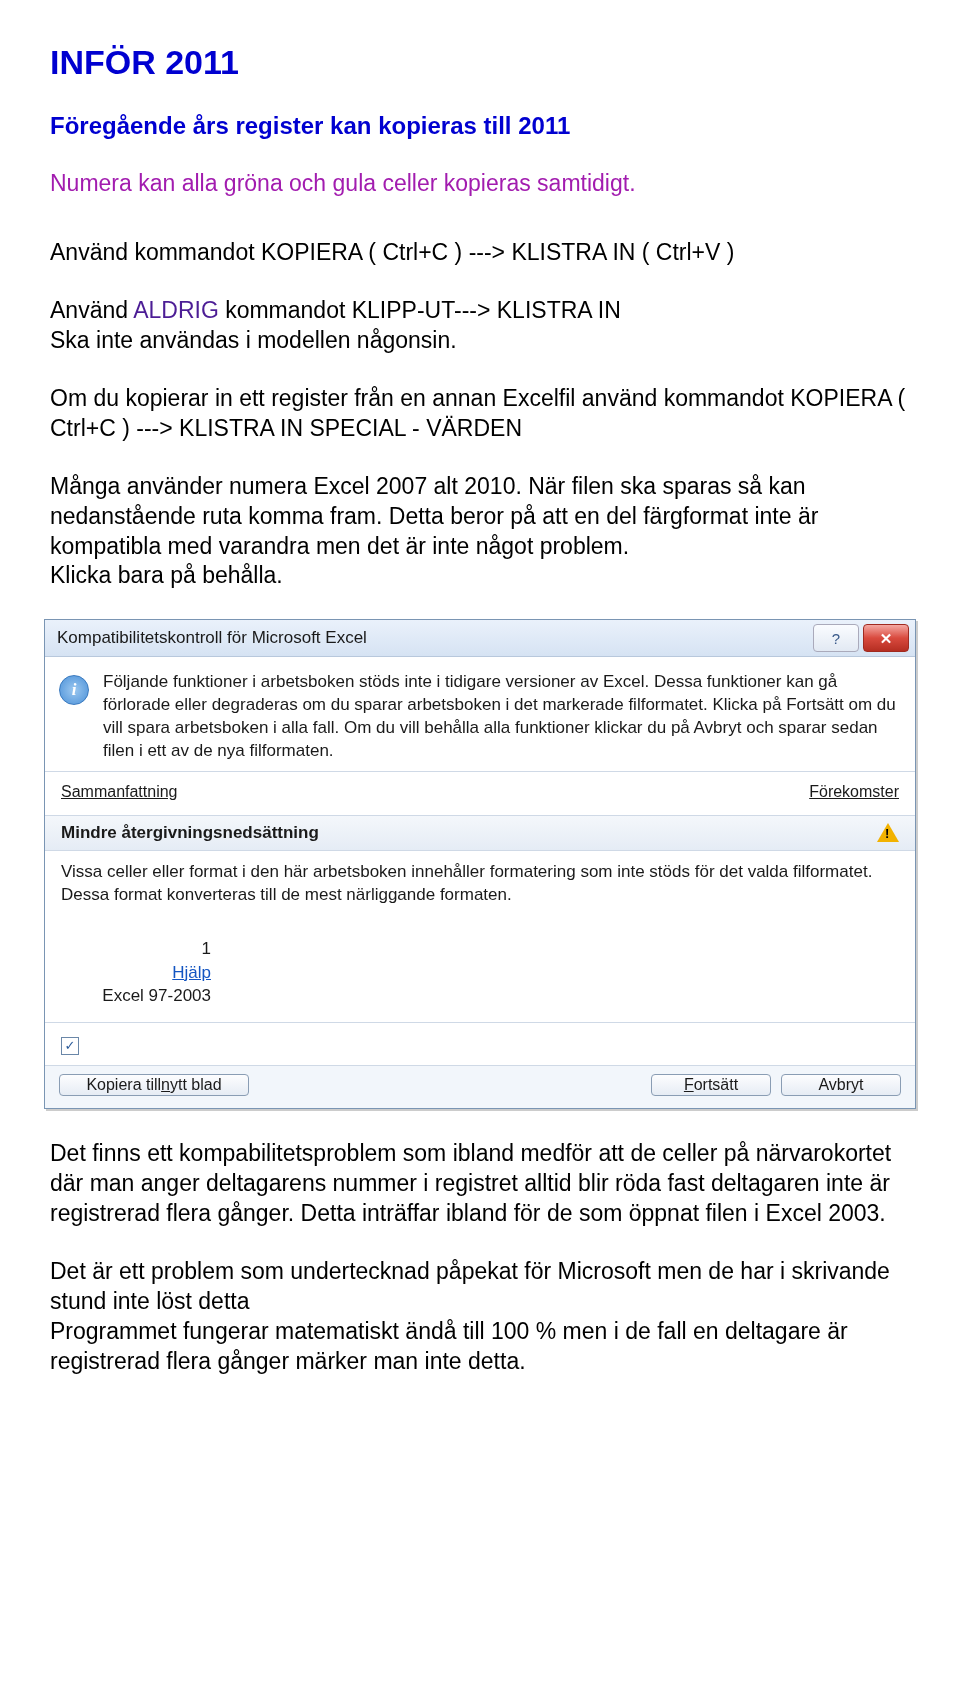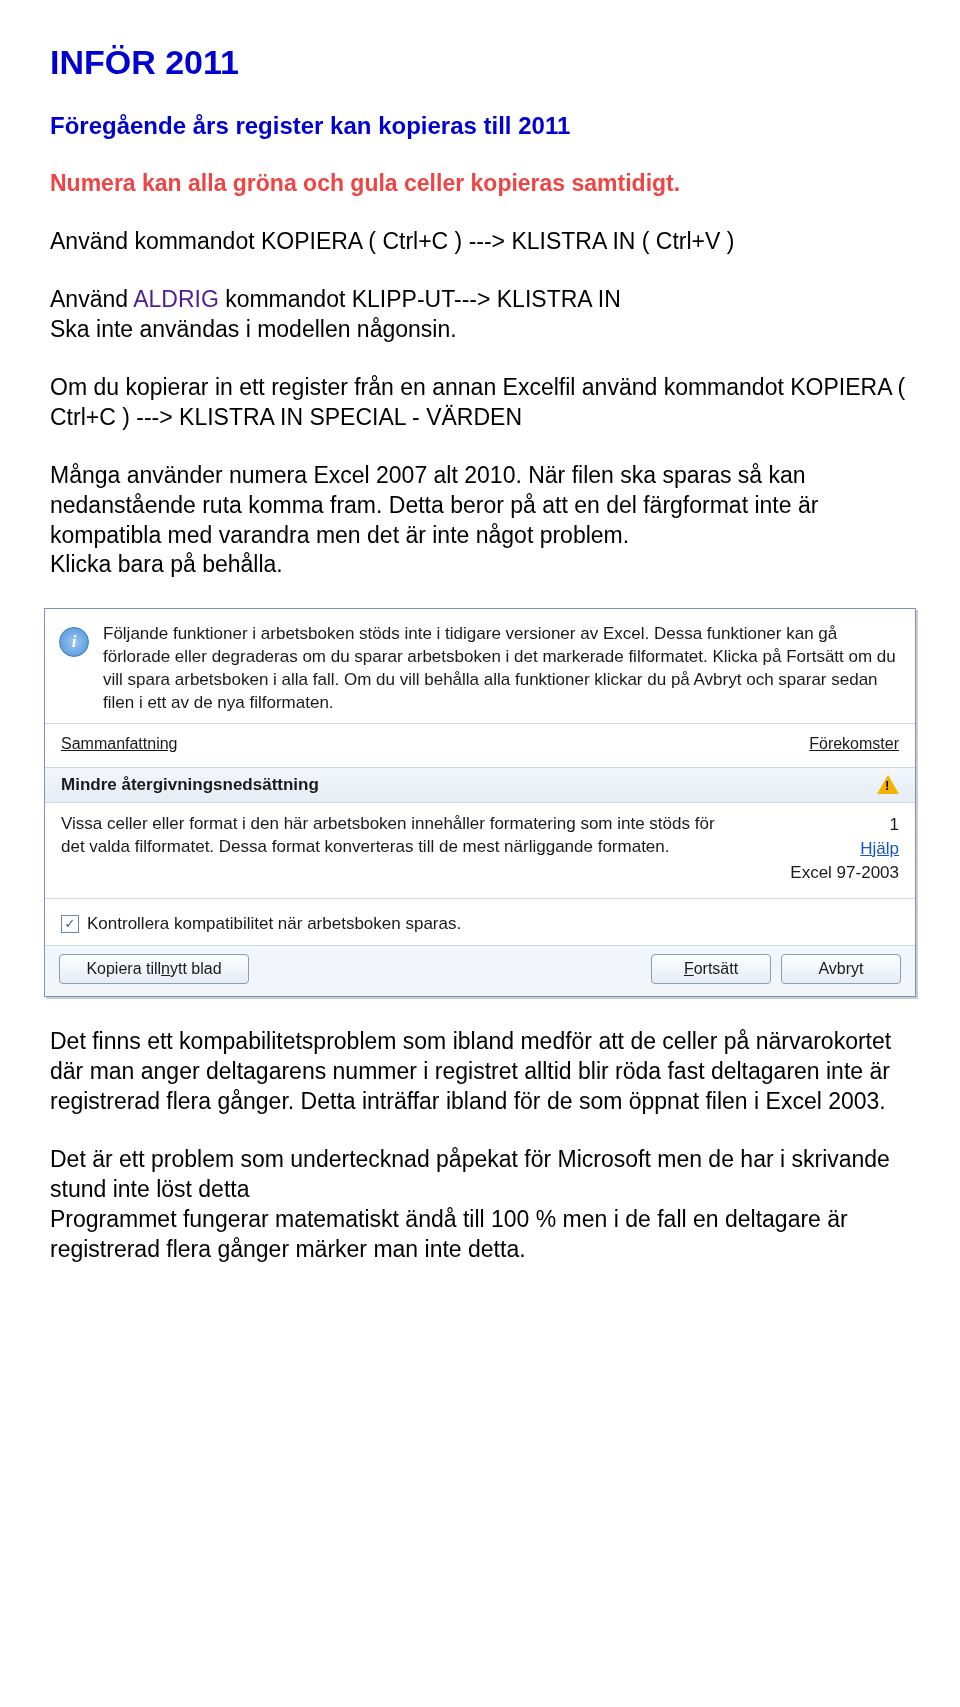--- a/index.html
+++ b/index.html
@@ -19,23 +19,23 @@
     font-size: 34px;
     margin-bottom: 26px;
   }
   .subtitle {
     color: #0000d0;
     font-weight: bold;
     font-size: 24px;
     margin-bottom: 28px;
   }
   .blue-bold {
-    color: #ef4444;
-    font-weight: bold;
-    margin-bottom: 28px;
+    color: #a21caf;
+    font-weight: normal;
+    margin-bottom: 39px;
   }
   p {
     margin: 0 0 28px 0;
   }
   .red { color: #4c1d95; }
   .nomb { margin-bottom: 0; }
 
   
   .shot-wrap {
     margin: 4px -6px 30px -6px;
@@ -150,20 +150,21 @@
     font-size: 13px;
     font-weight: bold;
     color: #000;
   }
   .detail-row {
     display: flex;
     background: #fff;
     padding: 10px 16px 14px 16px;
     gap: 30px;
     border-bottom: 1px solid #cfd9e6;
+    flex-direction: column;
   }
   .detail-left {
     flex: 1;
     font-size: 17px;
     line-height: 1.35;
   }
   .detail-right {
     width: 150px;
     text-align: right;
     font-size: 17px;
@@ -195,21 +196,21 @@
   .btn-row {
     background: #f2f6fb;
     padding: 8px 14px 12px 14px;
     display: flex;
     gap: 10px;
   }
   .btn-row .spacer { flex: 1; }
   .dlg-btn {
     min-width: 120px;
     padding: 4px 18px;
-    height: 30px;
+    height: 22px;
     border: 1px solid #8a9db4;
     border-radius: 4px;
     background: linear-gradient(#fdfdfe, #e6ecf4);
     font-size: 16px;
     display: inline-flex;
     align-items: center;
     justify-content: center;
     box-sizing: border-box;
   }
   .dlg-btn.wide { min-width: 190px; }
@@ -231,20 +232,27 @@
 </p>
 <p>Ska inte användas i modellen någonsin.</p>
 
 <p>Om du kopierar in ett register från en annan Excelfil använd kommandot KOPIERA ( Ctrl+C ) ---&gt; KLISTRA IN SPECIAL - VÄRDEN</p>
 
 <p class="nomb">Många använder numera Excel 2007 alt 2010. När filen ska sparas så kan nedanstående ruta komma fram. Detta beror på att en del färgformat inte är kompatibla med varandra men det är inte något problem.</p>
 <p>Klicka bara på behålla.</p>
 
 <div class="shot-wrap">
   <div class="dialog">
+    <div class="dialog-titlebar">
+      <span>Kompatibilitetskontroll för Microsoft Excel</span>
+      <div class="win-btns">
+        <div class="win-btn">?</div>
+        <div class="win-btn win-close">✕</div>
+      </div>
+    </div>
 
     <div class="dialog-body">
       <div class="info-icon">i</div>
       <div class="dialog-body-text">Följande funktioner i arbetsboken stöds inte i tidigare versioner av Excel. Dessa funktioner kan gå förlorade eller degraderas om du sparar arbetsboken i det markerade filformatet. Klicka på Fortsätt om du vill spara arbetsboken i alla fall. Om du vill behålla alla funktioner klickar du på Avbryt och sparar sedan filen i ett av de nya filformaten.</div>
     </div>
 
     <div class="section">
       <div class="section-row">
         <span>Sammanfattning</span>
         <span>Förekomster</span>
@@ -262,21 +270,20 @@
       <div class="detail-left">Vissa celler eller format i den här arbetsboken innehåller formatering som inte stöds för det valda filformatet. Dessa format konverteras till de mest närliggande formaten.</div>
       <div class="detail-right">
         <div>1</div>
         <div class="link">Hjälp</div>
         <div>Excel 97-2003</div>
       </div>
     </div>
 
     <div class="check-row">
       <span class="chk">✓</span>
-      <span>Kontrollera kompatibilitet när arbetsboken sparas.</span>
     </div>
 
     <div class="btn-row">
       <span class="dlg-btn wide">
         <span>Kopiera till </span>
           <span class="ul">n</span>
           <span>ytt blad</span>
       </span>
       <span class="spacer"></span>
       <span class="dlg-btn">

